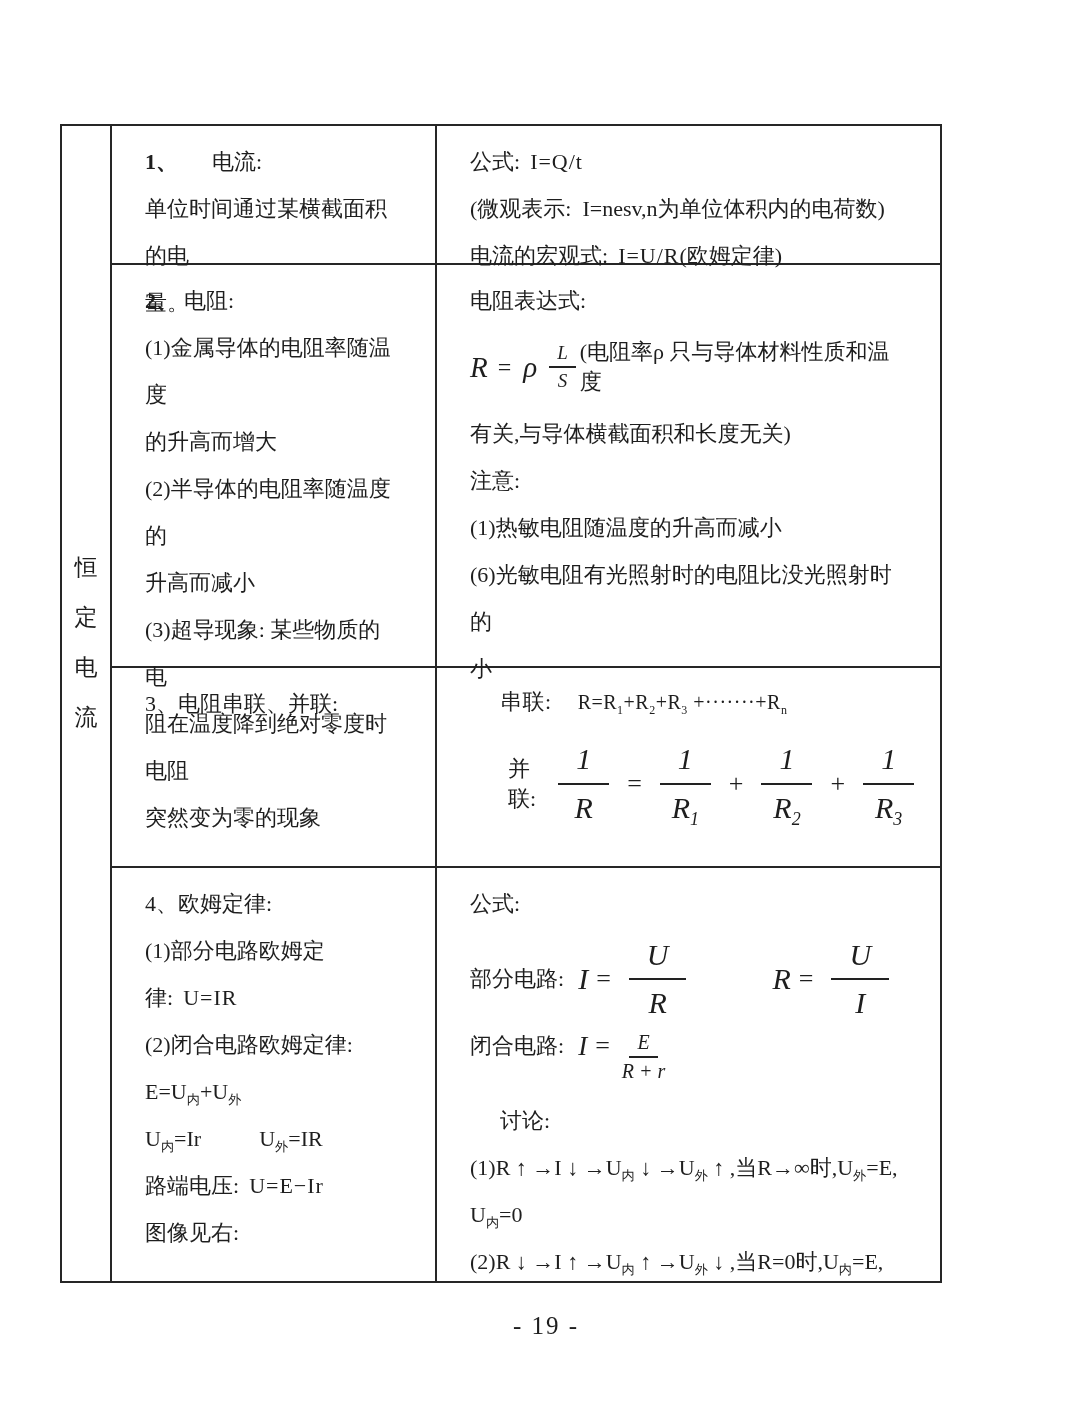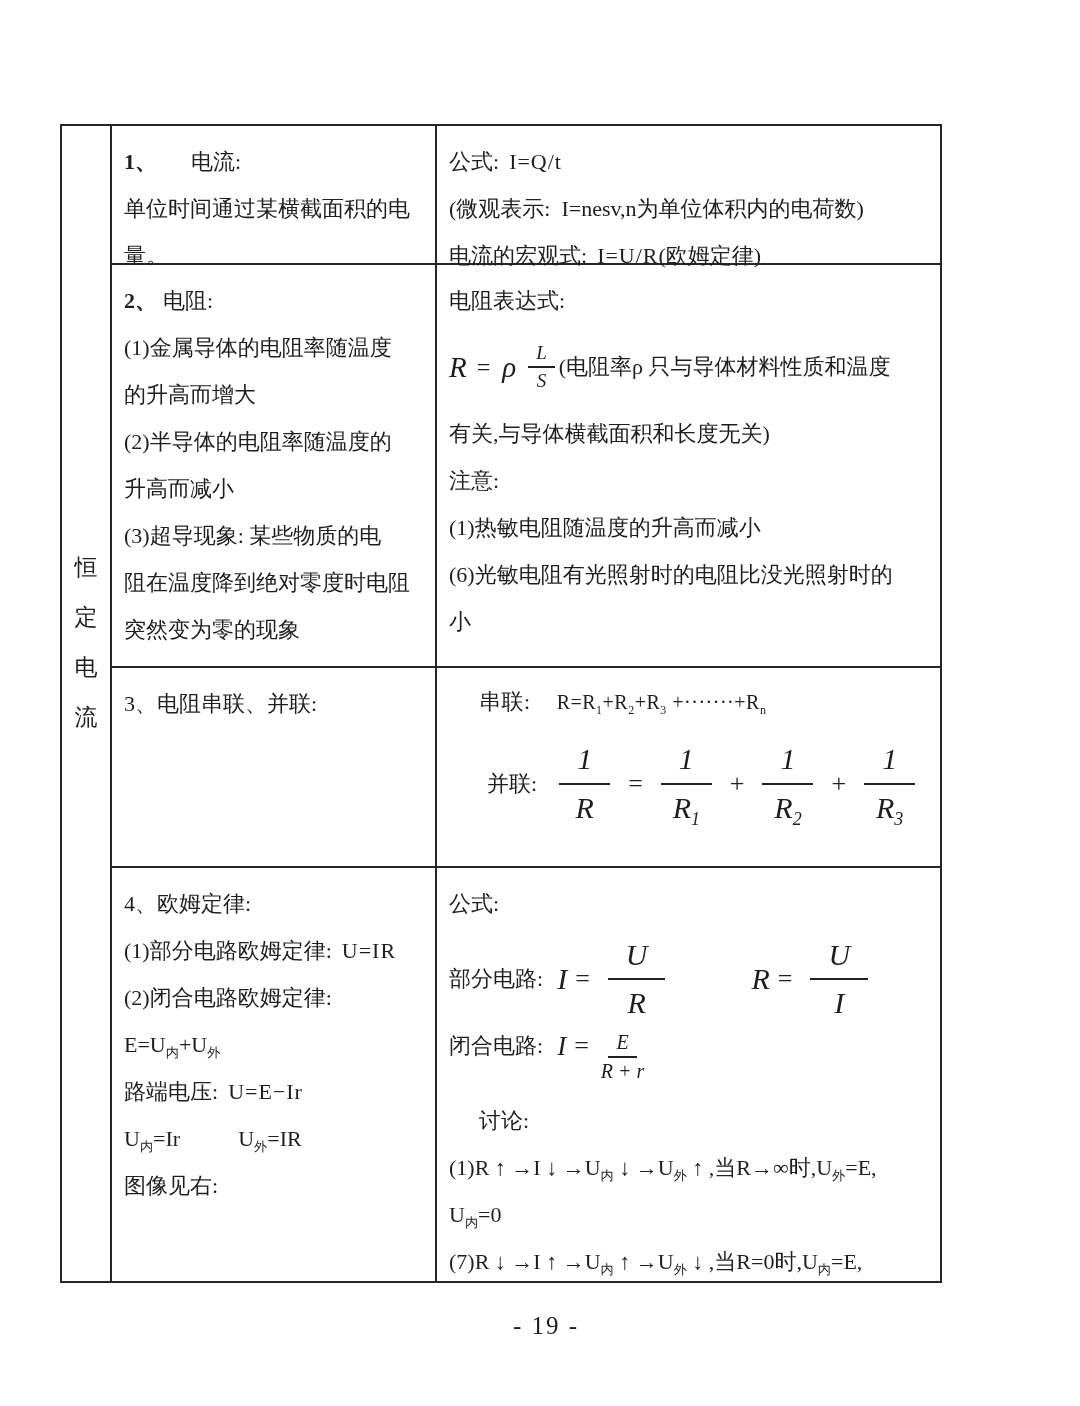--- a/index.html
+++ b/index.html
@@ -11,21 +11,21 @@
     position:relative;
     font-size:22px;
   }
   .sheet-table {
     position:absolute; left:60px; top:124px;
     display:grid;
     grid-template-columns:48px 325px 505px;
     grid-template-rows:139px 403px 200px 413px;
     border:2px solid #262626;
   }
-  .cell { padding:12px 12px; }
+  .cell { padding:12px 33px; }
   .c-label {
     grid-column:1; grid-row:1 / 5;
     display:flex; flex-direction:column; align-items:center;
     padding:430px 0 0 0; gap:26px;
     font-size:23px; line-height:24px;
   }
   .c-l { grid-column:2; border-left:2px solid #262626; }
   .c-r { grid-column:3; border-left:2px solid #262626; }
   .row1 { grid-row:1; }
   .row2 { grid-row:2; }
@@ -135,22 +135,22 @@
       <span class="op">+</span>
       <span class="frac bigfrac"><span class="fn">1</span><span class="fd"><i>R</i><sub>3</sub></span></span>
     </div>
   </div>
 
   <div class="cell c-l row4">
     <div class="line"><span>4、</span><span>欧姆定律:</span></div>
     <div class="line"><span>(1)部分电路欧姆定律:</span><span class="fm fm0">U=IR</span></div>
     <div class="line">(2)闭合电路欧姆定律:</div>
     <div class="line"><span>E=U</span><sub>内</sub><span>+U</span><sub>外</sub></div>
+    <div class="line"><span>U</span><sub>内</sub><span>=Ir</span><span style="display:inline-block;width:58px;"></span><span>U</span><sub>外</sub><span>=IR</span></div>
     <div class="line"><span>路端电压:</span><span class="fm">U=E−Ir</span></div>
-    <div class="line"><span>U</span><sub>内</sub><span>=Ir</span><span style="display:inline-block;width:58px;"></span><span>U</span><sub>外</sub><span>=IR</span></div>
     <div class="line">图像见右:</div>
   </div>
   <div class="cell c-r row4">
     <div class="line">公式:</div>
     <div class="partial-line">
       <span>部分电路:</span>
       <span class="biglhs">I</span>
       <span class="op">=</span>
       <span class="frac bigfrac"><span class="fn">U</span><span class="fd">R</span></span>
       <span class="fgap"></span>
@@ -160,18 +160,18 @@
     </div>
     <div class="closed-line">
       <span>闭合电路:</span>
       <span class="biglhs" style="font-size:27px;">I</span>
       <span class="op">=</span>
       <span class="frac sfrac"><span class="fn">E</span><span class="fd">R + r</span></span>
     </div>
     <div class="line indent1">讨论:</div>
     <div class="line"><span>(1)R ↑ →I ↓ →U</span><sub>内</sub><span> ↓ →U</span><sub>外</sub><span> ↑ ,当R→∞时,U</span><sub>外</sub><span>=E,</span></div>
     <div class="line"><span>U</span><sub>内</sub><span>=0</span></div>
-    <div class="line"><span>(7)R ↓ →I ↑ →U</span><sub>内</sub><span> ↑ →U</span><sub>外</sub><span> ↓ ,当R=0时,U</span><sub>内</sub><span>=E,</span></div>
+    <div class="line"><span>(2)R ↓ →I ↑ →U</span><sub>内</sub><span> ↑ →U</span><sub>外</sub><span> ↓ ,当R=0时,U</span><sub>内</sub><span>=E,</span></div>
   </div>
 
 </div>
 
 <div class="pageno">- 19 -</div>
 
 </body></html>

